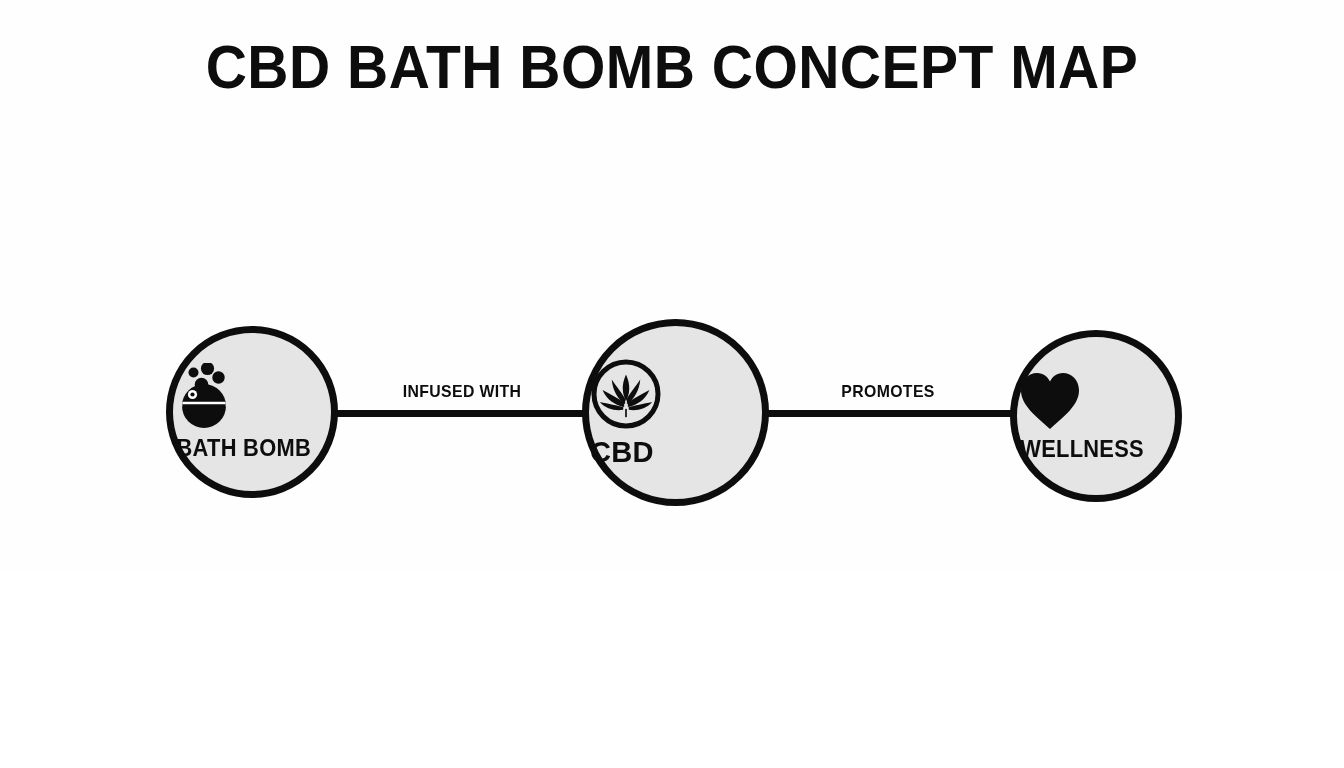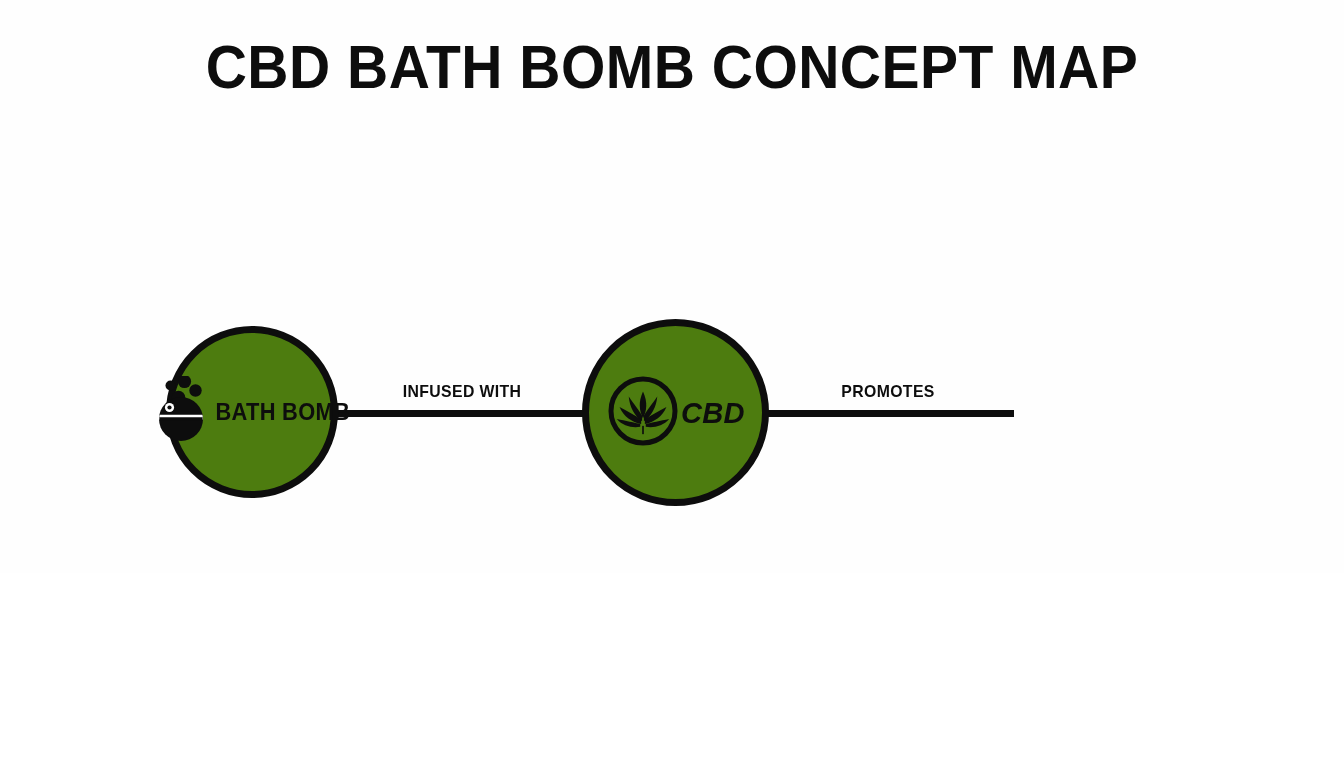--- a/index.html
+++ b/index.html
@@ -76,40 +76,40 @@
   #edge-label-promotes {
     left: 762px;
     top: 382px;
     width: 252px;
   }
 
   
   .node {
     position: absolute;
     border-radius: 50%;
-    background: #4d7c0f;
+    background: #e5e5e5;
     border: 7px solid #0d0d0d;
     box-sizing: border-box;
     display: flex;
-    align-items: center;
+    flex-direction: column;
+    align-items: flex-start;
     justify-content: center;
   }
 
   #node-bath-bomb {
     left: 166px;
     top: 326px;
     width: 172px;
     height: 172px;
   }
   #node-cbd {
     left: 582px;
     top: 319px;
     width: 187px;
     height: 187px;
-    font-style: italic;
   }
   #node-wellness {
     left: 1010px;
     top: 330px;
     width: 172px;
     height: 172px;
   }
 
   .node-icon {
     display: block;
@@ -194,14 +194,28 @@
           <path d="M-3 15 C-12 16.5 -22 14 -28.5 6.5 C-19 8.5 -9 10.5 -3 12 Z"></path>
           <path d="M3 15 C12 16.5 22 14 28.5 6.5 C19 8.5 9 10.5 3 12 Z"></path>
 
           <rect x="-0.9" y="14" width="1.8" height="9"></rect>
         </g>
       </svg>
     </span>
     <span class="node-label">CBD</span>
   </div>
 
+  <div class="node" id="node-wellness">
+    <span class="node-icon">
+      <svg width="66" height="62" viewBox="0 0 66 62" aria-hidden="true">
+        <path d="M33 59
+                 C20 47 4 35.5 4 20.5
+                 C4 10 11.6 3 20 3
+                 C26.4 3 30.8 7 33 11.6
+                 C35.2 7 39.6 3 46 3
+                 C54.4 3 62 10 62 20.5
+                 C62 35.5 46 47 33 59 Z" fill="#0d0d0d"></path>
+      </svg>
+    </span>
+    <span class="node-label">WELLNESS</span>
+  </div>
 
 </div>
 
 </body></html>

